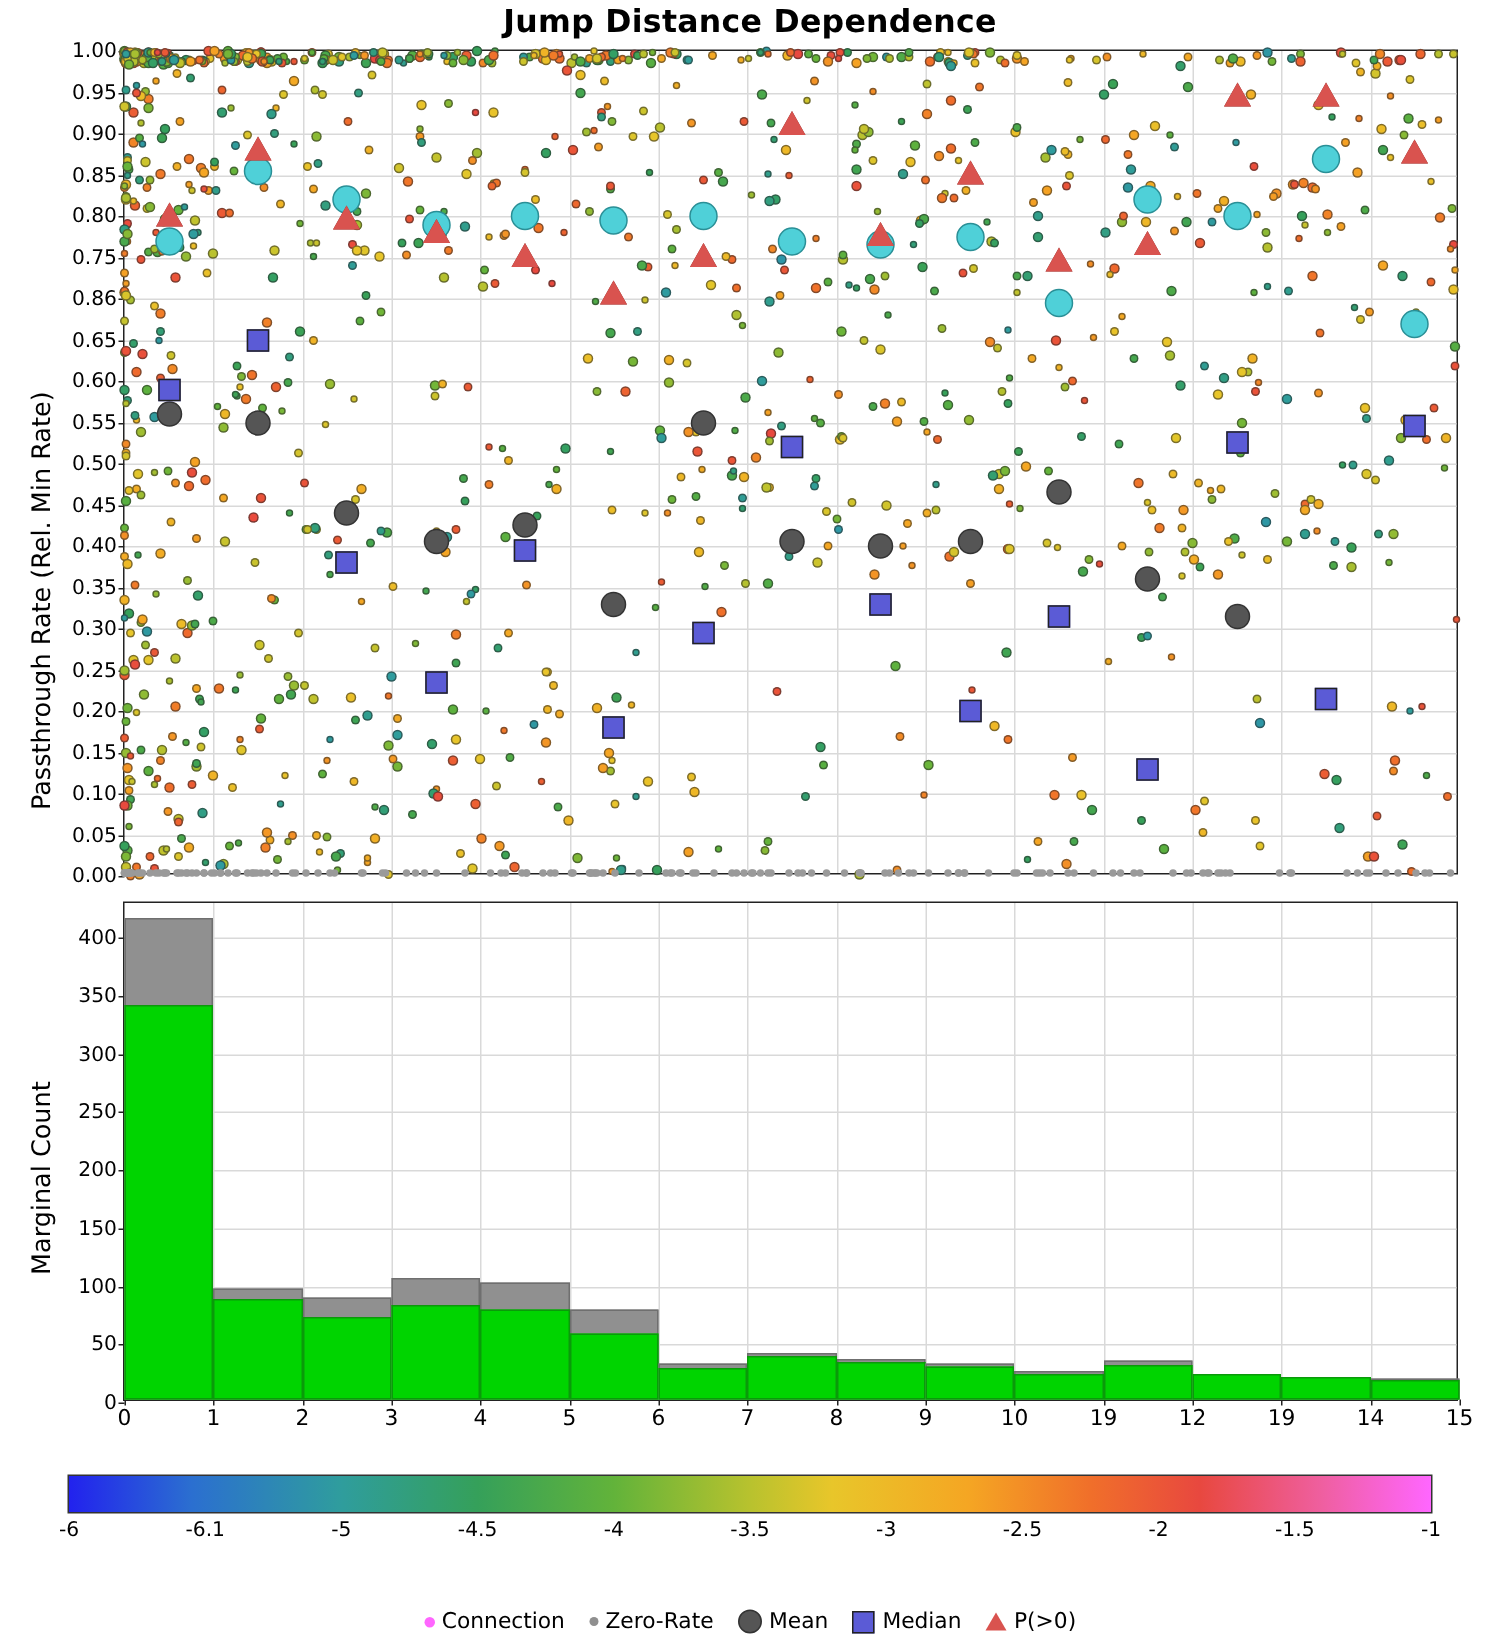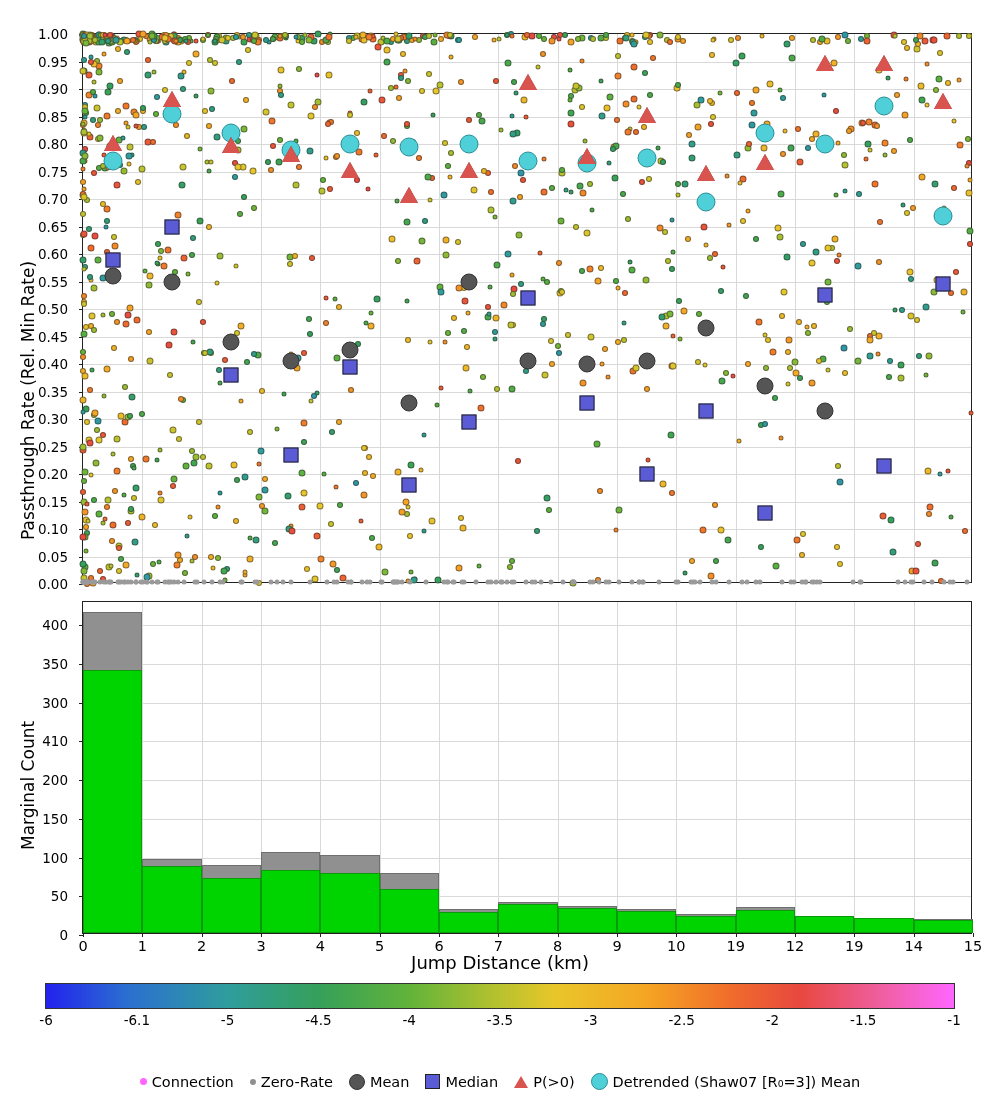--- a/index.html
+++ b/index.html
@@ -7,21 +7,21 @@
   #root{position:relative;width:1000px;height:1100px;}
 
   .title{position:absolute;left:0;top:2px;width:1000px;text-align:center;font-size:21px;font-weight:bold;letter-spacing:.2px;}
 
   
   .frame{position:absolute;border:1px solid #222;background:#fff;box-sizing:border-box;}
   .gridline{position:absolute;background:#d9d9d9;}
   .gridline.h{height:1px;left:0;right:0;}
   .gridline.v{width:1px;top:0;bottom:0;}
 
-  .ytick{position:absolute;right:100%;margin-right:15px;transform:translateY(-50%);font-size:13.5px;white-space:nowrap;text-align:right;}
+  .ytick{position:absolute;right:100%;margin-right:5px;transform:translateY(-50%);font-size:13.5px;white-space:nowrap;text-align:right;}
   .xtick{position:absolute;top:100%;margin-top:5px;transform:translateX(-50%);font-size:14.5px;white-space:nowrap;}
   .tickmark{position:absolute;background:#222;}
   .tickmark.y{width:4px;height:1px;left:-4px;}
   .tickmark.x{height:4px;width:1px;bottom:-4px;}
 
   .ylabel{position:absolute;transform-origin:0 0;transform:rotate(-90deg);font-size:17px;white-space:nowrap;}
   .xlabel{position:absolute;font-size:18px;white-space:nowrap;}
 
   
   .pt{position:absolute;border-radius:50%;transform:translate(-50%,-50%);box-sizing:border-box;}
@@ -55,41 +55,42 @@
   .botitem{display:flex;align-items:center;gap:5px;}
   .dotleg{border-radius:50%;display:inline-block;}
   .sqleg{display:inline-block;border:1px solid #222;}
   .trileg{width:0;height:0;border-left:7px solid transparent;border-right:7px solid transparent;border-bottom:12px solid #d9534f;display:inline-block;}
 </style>
 </head>
 <body>
 
 <div id="root">
 
+  <div class="title">Jump Distance Dependence</div>
 
   <div id="topframe" class="frame" style="left:82px;top:33px;width:890px;height:550px;">
       <div class="ytick" style="top:0px;">1.00</div>
       <div class="tickmark y" style="top:0px;"></div>
       <div class="gridline h" style="top:27.5px;"></div>
       <div class="ytick" style="top:27.5px;">0.95</div>
       <div class="tickmark y" style="top:27.5px;"></div>
       <div class="gridline h" style="top:55px;"></div>
       <div class="ytick" style="top:55px;">0.90</div>
       <div class="tickmark y" style="top:55px;"></div>
       <div class="gridline h" style="top:82.5px;"></div>
       <div class="ytick" style="top:82.5px;">0.85</div>
       <div class="tickmark y" style="top:82.5px;"></div>
       <div class="gridline h" style="top:110px;"></div>
       <div class="ytick" style="top:110px;">0.80</div>
       <div class="tickmark y" style="top:110px;"></div>
       <div class="gridline h" style="top:137.5px;"></div>
       <div class="ytick" style="top:137.5px;">0.75</div>
       <div class="tickmark y" style="top:137.5px;"></div>
       <div class="gridline h" style="top:165px;"></div>
-      <div class="ytick" style="top:165px;">0.70</div>
+      <div class="ytick" style="top:165px;">0.86</div>
       <div class="tickmark y" style="top:165px;"></div>
       <div class="gridline h" style="top:192.5px;"></div>
       <div class="ytick" style="top:192.5px;">0.65</div>
       <div class="tickmark y" style="top:192.5px;"></div>
       <div class="gridline h" style="top:220px;"></div>
       <div class="ytick" style="top:220px;">0.60</div>
       <div class="tickmark y" style="top:220px;"></div>
       <div class="gridline h" style="top:247.5px;"></div>
       <div class="ytick" style="top:247.5px;">0.55</div>
       <div class="tickmark y" style="top:247.5px;"></div>
@@ -1604,21 +1605,21 @@
       <div class="gridline h" style="top:23.232558139534888px;"></div>
       <div class="ytick" style="top:23.232558139534888px;">400</div>
       <div class="tickmark y" style="top:23.232558139534888px;"></div>
       <div class="gridline h" style="top:61.953488372093034px;"></div>
       <div class="ytick" style="top:61.953488372093034px;">350</div>
       <div class="tickmark y" style="top:61.953488372093034px;"></div>
       <div class="gridline h" style="top:100.67441860465115px;"></div>
       <div class="ytick" style="top:100.67441860465115px;">300</div>
       <div class="tickmark y" style="top:100.67441860465115px;"></div>
       <div class="gridline h" style="top:139.3953488372093px;"></div>
-      <div class="ytick" style="top:139.3953488372093px;">410</div>
+      <div class="ytick" style="top:139.3953488372093px;">250</div>
       <div class="tickmark y" style="top:139.3953488372093px;"></div>
       <div class="gridline h" style="top:178.11627906976744px;"></div>
       <div class="ytick" style="top:178.11627906976744px;">200</div>
       <div class="tickmark y" style="top:178.11627906976744px;"></div>
       <div class="gridline h" style="top:216.83720930232556px;"></div>
       <div class="ytick" style="top:216.83720930232556px;">150</div>
       <div class="tickmark y" style="top:216.83720930232556px;"></div>
       <div class="gridline h" style="top:255.5581395348837px;"></div>
       <div class="ytick" style="top:255.5581395348837px;">100</div>
       <div class="tickmark y" style="top:255.5581395348837px;"></div>
@@ -1698,21 +1699,20 @@
       <div class="bar total" style="left:652.6666666666666px;width:59.333333333333336px;height:25.555813953488382px;"></div>
       <div class="bar taken" style="left:652.6666666666666px;width:59.333333333333336px;height:23.232558139534888px;"></div>
       <div class="bar total" style="left:712px;width:59.333333333333336px;height:17.037209302325607px;"></div>
       <div class="bar taken" style="left:712px;width:59.333333333333336px;height:17.037209302325607px;"></div>
       <div class="bar total" style="left:771.3333333333334px;width:59.333333333333336px;height:15.488372093023258px;"></div>
       <div class="bar taken" style="left:771.3333333333334px;width:59.333333333333336px;height:15.488372093023258px;"></div>
       <div class="bar total" style="left:830.6666666666666px;width:59.333333333333336px;height:13.93953488372091px;"></div>
       <div class="bar taken" style="left:830.6666666666666px;width:59.333333333333336px;height:13.165116279069764px;"></div>
     </div>
   <div id="botlabel" class="ylabel" style="left:18px;top:850px;">Marginal Count</div>
-  <div id="botxlabel" class="xlabel" style="left:0;top:952px;width:1000px;text-align:center;">Jump Distance (km)</div>
 
 
   <div id="cbar" class="cbar" style="left:45px;top:983px;width:910px;height:26px;">
       <div class="cbtick" style="left:0%;">-6</div>
       <div class="cbtick" style="left:10%;">-6.1</div>
       <div class="cbtick" style="left:20%;">-5</div>
       <div class="cbtick" style="left:30%;">-4.5</div>
       <div class="cbtick" style="left:40%;">-4</div>
       <div class="cbtick" style="left:50%;">-3.5</div>
       <div class="cbtick" style="left:60%;">-3</div>
@@ -1736,19 +1736,15 @@
       <span>Mean</span>
     </span>
     <span class="botitem">
       <span class="sqleg" style="width:13px;height:13px;background:#5b5bd6;"></span>
       <span>Median</span>
     </span>
     <span class="botitem">
       <span class="trileg"></span>
       <span>P(&gt;0)</span>
     </span>
-    <span class="botitem">
-      <span class="dotleg" style="width:15px;height:15px;background:#4fd0d8;border:1px solid #2a8f96;"></span>
-      <span>Detrended (Shaw07 [R₀=3]) Mean</span>
-    </span>
   </div>
 
 </div>
 
 </body></html>

